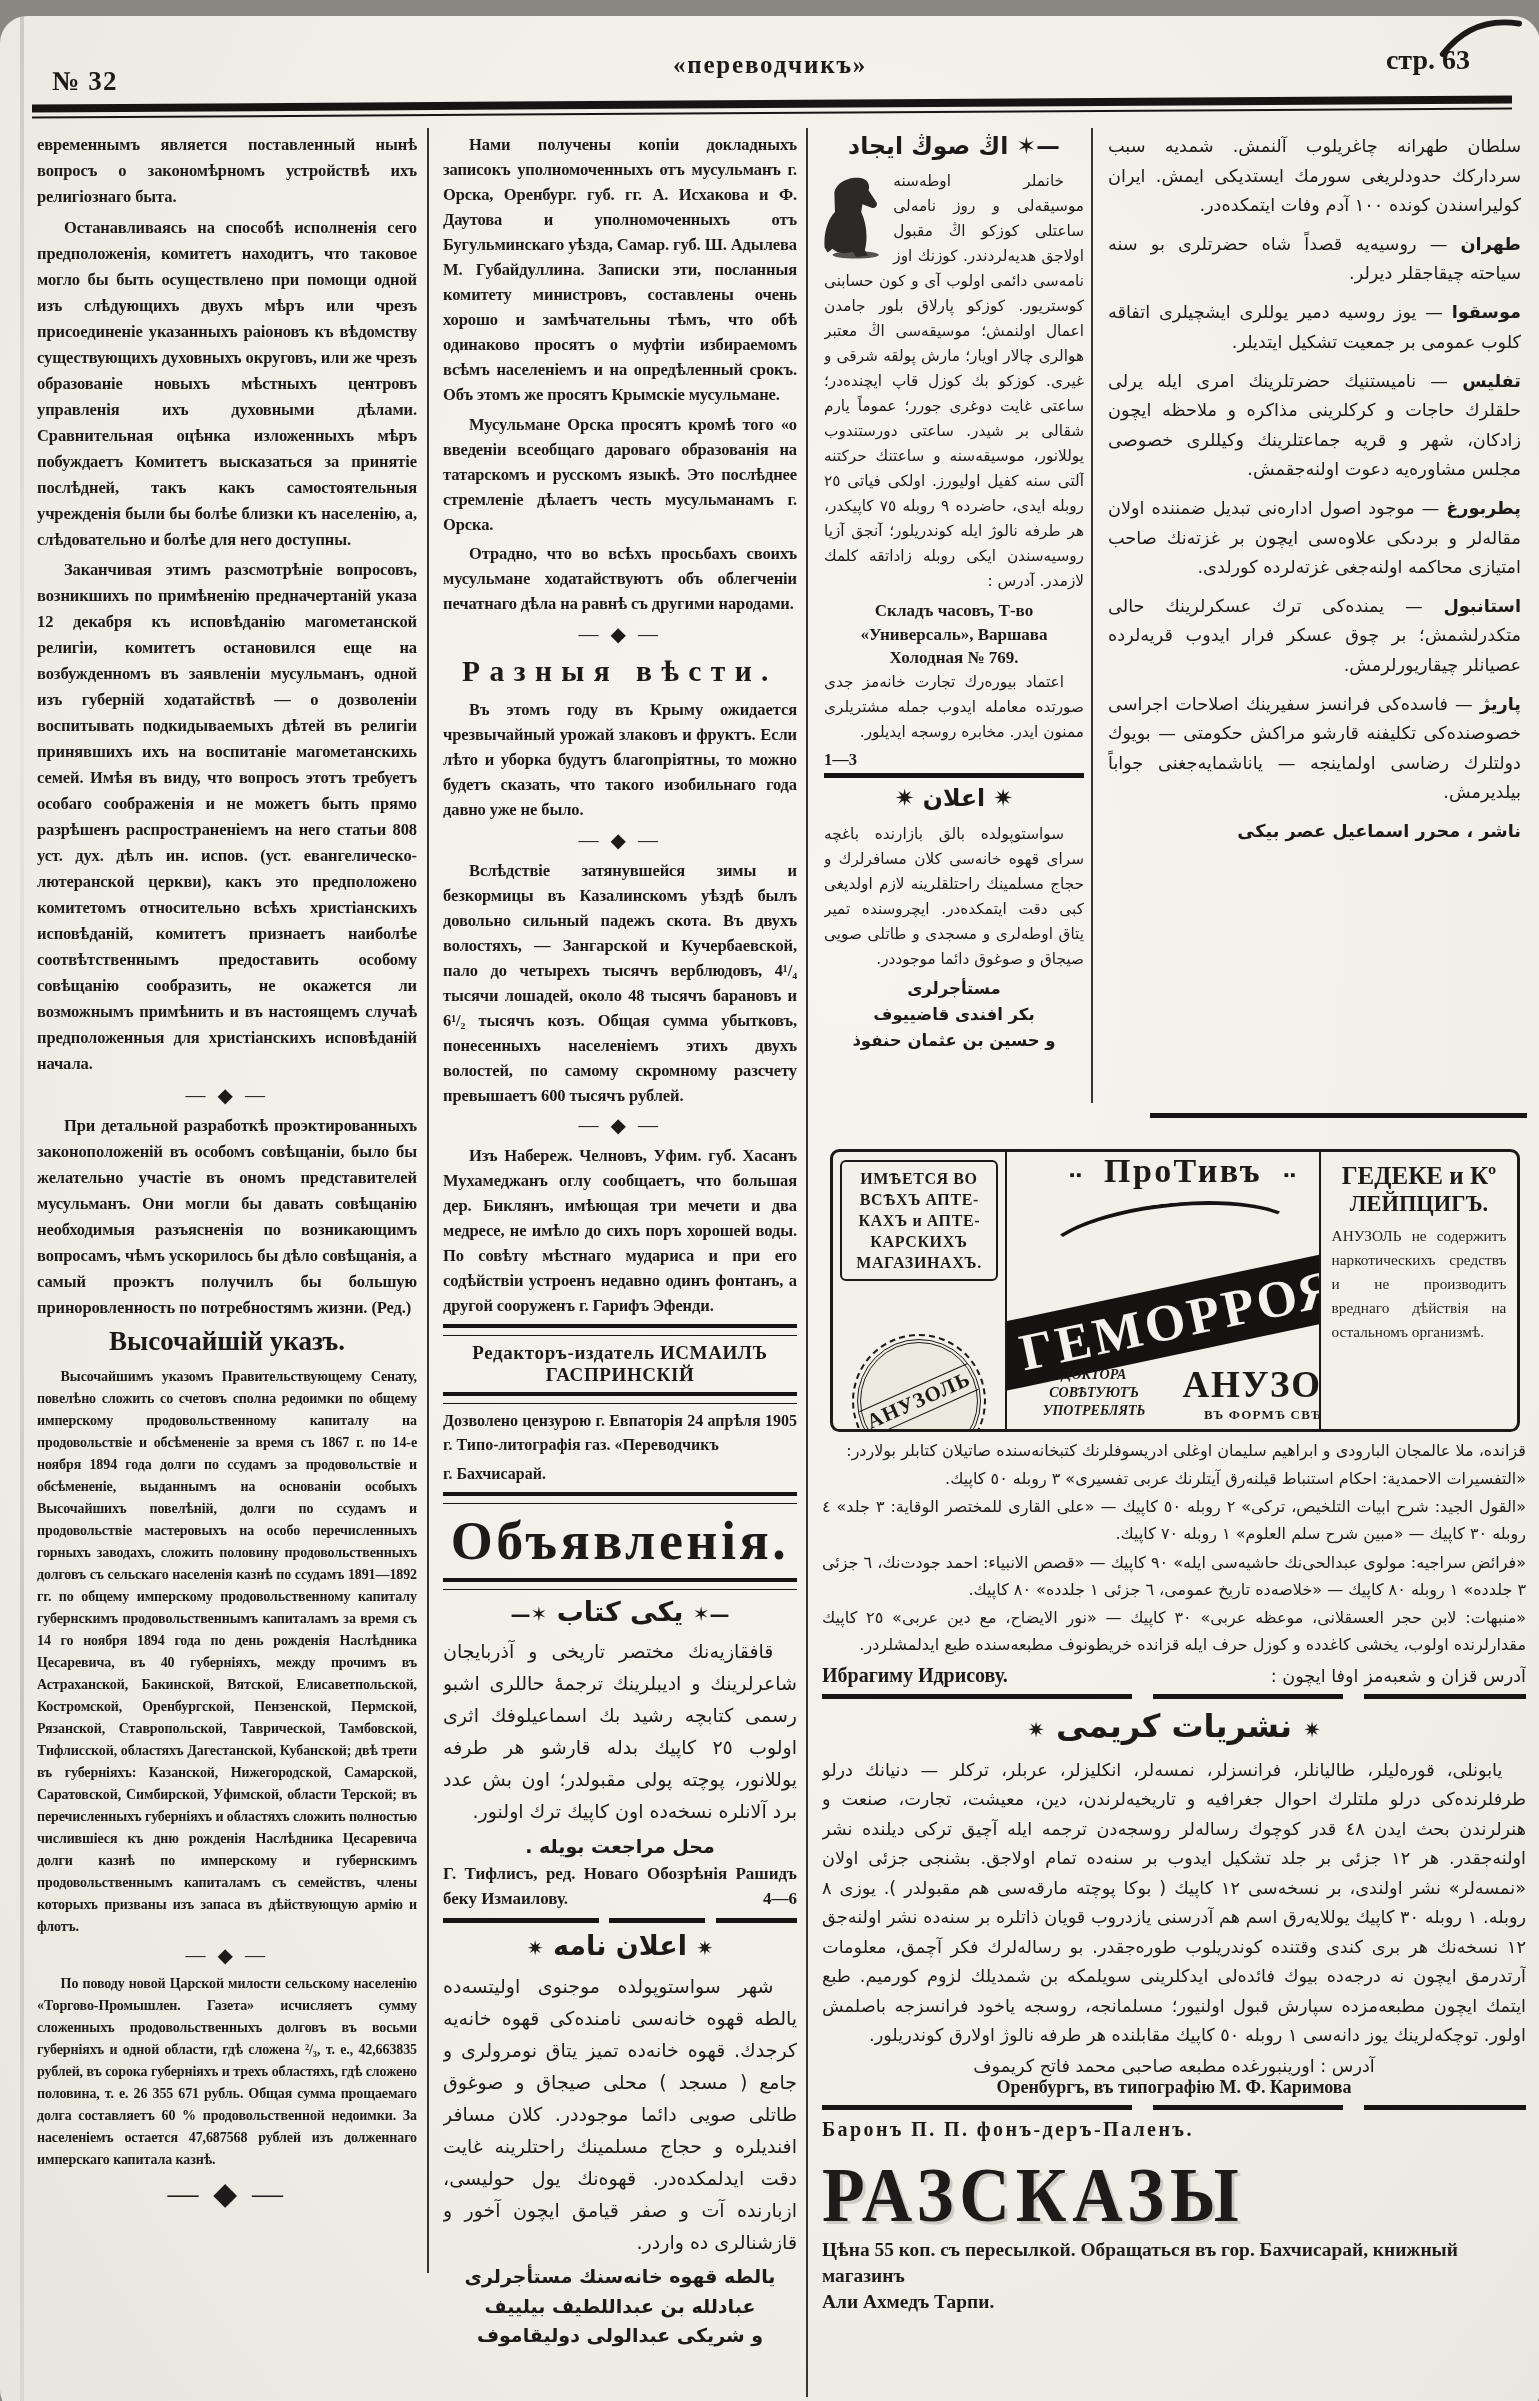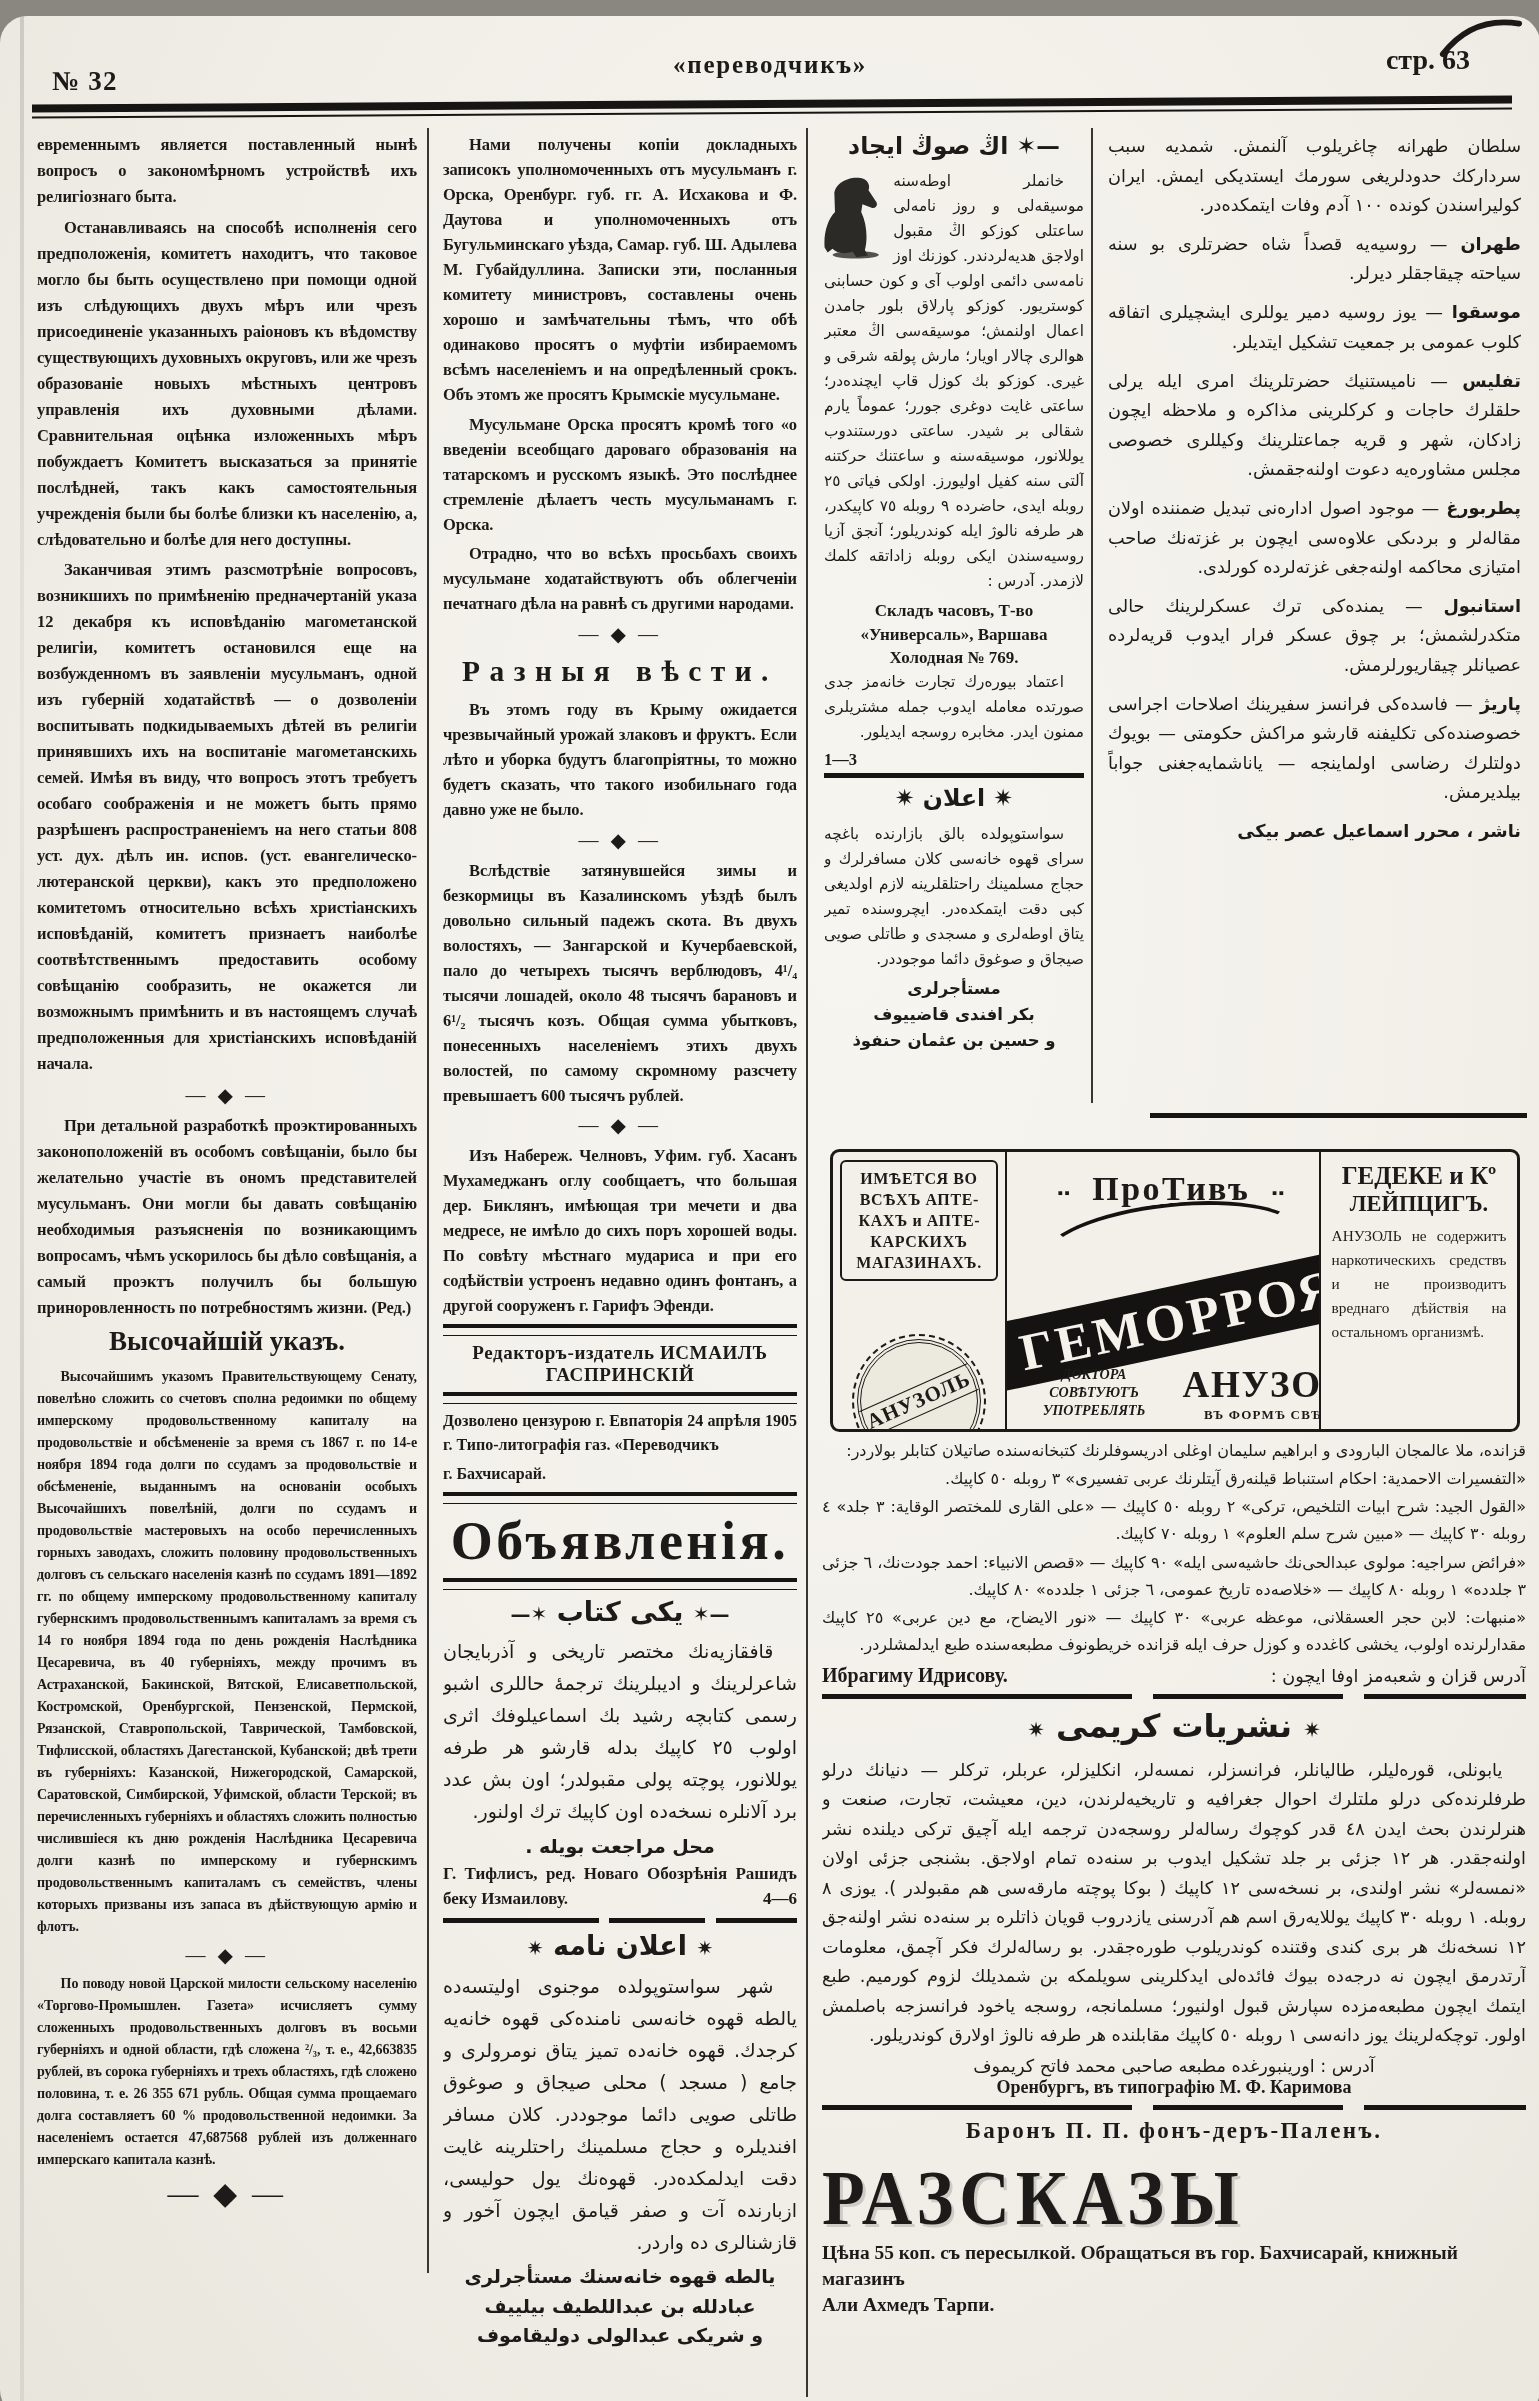--- a/index.html
+++ b/index.html
@@ -52,21 +52,21 @@
   
   .anuzol{position:absolute;left:830px;top:1133px;width:684px;height:277px;
     border:3.5px solid #1b1a18;border-radius:9.4px;background:#f2f0e9;display:flex;overflow:hidden;}
   .an-left{width:174px;border-right:2.4px solid #1b1a18;padding:8.3px 7px;box-sizing:border-box;position:relative;}
   .an-left-frame{border:2.4px solid #1b1a18;border-radius:5.9px;padding:5.9px 4.7px;font-size:16px;line-height:21px;
     text-align:center;font-weight:bold;letter-spacing:0.6px;}
   .an-seal{position:absolute;left:23.6px;bottom:-34px;width:116px;height:116px;border:4.1px double #1b1a18;border-radius:50%;
     outline:2.4px dashed #1b1a18;outline-offset:3.5px;background:#eceade;display:flex;align-items:center;justify-content:center;}
   .an-seal span{transform:rotate(-24deg);font-size:21px;font-weight:bold;letter-spacing:1.2px;border-top:1.8px solid #1b1a18;border-bottom:1.8px solid #1b1a18;padding:1.2px 3.5px;}
   .an-mid{flex:1;position:relative;overflow:hidden;}
-  .an-protiv{position:absolute;left:0;right:0;top:18px;text-align:left;font-size:34px;font-weight:bold;letter-spacing:2.4px;padding-left:40px;}
+  .an-protiv{position:absolute;left:0;right:0;top:0;text-align:center;font-size:34px;font-weight:bold;letter-spacing:2.4px;padding-left:40px;}
   .sqd{font-size:15.3px;letter-spacing:1.2px;vertical-align:middle;display:inline-block;line-height:13px;margin:0 10.6px;}
   .swoosh{position:absolute;left:35px;top:51px;width:253px;height:77px;border:4.7px solid #141311;border-radius:50%;
     border-color:#141311 transparent transparent transparent;transform:rotate(-6deg);}
   .an-band{position:absolute;left:-17.7px;top:124px;width:413px;padding:4.7px 27px;background:#141311;color:#f4f2ea;
     font-size:52px;font-weight:bold;letter-spacing:3.5px;transform:rotate(-12deg);white-space:nowrap;}
   .an-bottom{position:absolute;left:10.6px;bottom:5.9px;display:flex;align-items:center;gap:11.8px;}
   .an-doct{font-size:14px;line-height:17.7px;font-style:italic;font-weight:bold;width:153px;text-align:center;}
   .an-prod{font-size:37px;font-weight:bold;letter-spacing:1.8px;}
   .an-form{font-size:13px;letter-spacing:1.2px;font-weight:bold;text-align:center;margin-top:1.2px;}
   .an-right{width:198px;border-left:2.4px solid #1b1a18;padding:9.4px 10.6px;box-sizing:border-box;}
@@ -75,21 +75,21 @@
   .an-right .bd{font-size:15.3px;line-height:24px;text-align:justify;font-weight:normal;}
   
   .kz{font-size:16px;line-height:27px;text-align:justify;text-indent:0;margin-bottom:1.2px;}
   .ibr-row{display:flex;justify-content:space-between;align-items:baseline;margin:5.9px 0 2.4px;}
   .ibr-ru{font-size:20px;font-weight:bold;}
   .ibr-ar{font-size:17.7px;}
   .h-nesr{font-size:32px;font-weight:bold;text-align:center;margin:8.3px 0 10.6px;}
   .nesr{font-size:17.7px;line-height:29.5px;text-align:justify;text-indent:23.6px;}
   .nesr-addr{font-size:17.7px;text-align:center;margin:4.7px 0 1.2px;}
   .oren{font-size:18px;font-weight:bold;text-align:center;margin-bottom:4.7px;}
-  .baron{font-size:23px;font-weight:bold;text-align:center;letter-spacing:2.4px;margin:8.3px 0 4.7px;}
+  .baron{font-size:20px;font-weight:bold;letter-spacing:2.4px;margin:8.3px 0 4.7px;}
   .raz-row{display:flex;align-items:flex-start;gap:17.7px;margin:0 0 3.5px;}
   .razskazy{font-size:70px;font-weight:bold;letter-spacing:5.9px;line-height:88px;transform:scaleY(1.12);transform-origin:top left;
     text-shadow:2.9px 2.9px 0 rgba(25,24,20,.16);white-space:nowrap;}
   .stories{width:248px;font-size:19.4px;line-height:27px;text-align:justify;font-weight:bold;margin-top:5.9px;}
   .price{font-size:19.4px;font-weight:bold;line-height:26px;}
   .corner-mark{right:15.3px;top:-3.5px;width:88px;height:47px;}
   .c4rule{left:1150px;top:1097px;width:377px;height:4.7px;background:#161513;}
 </style>
 </head>
 <body>

